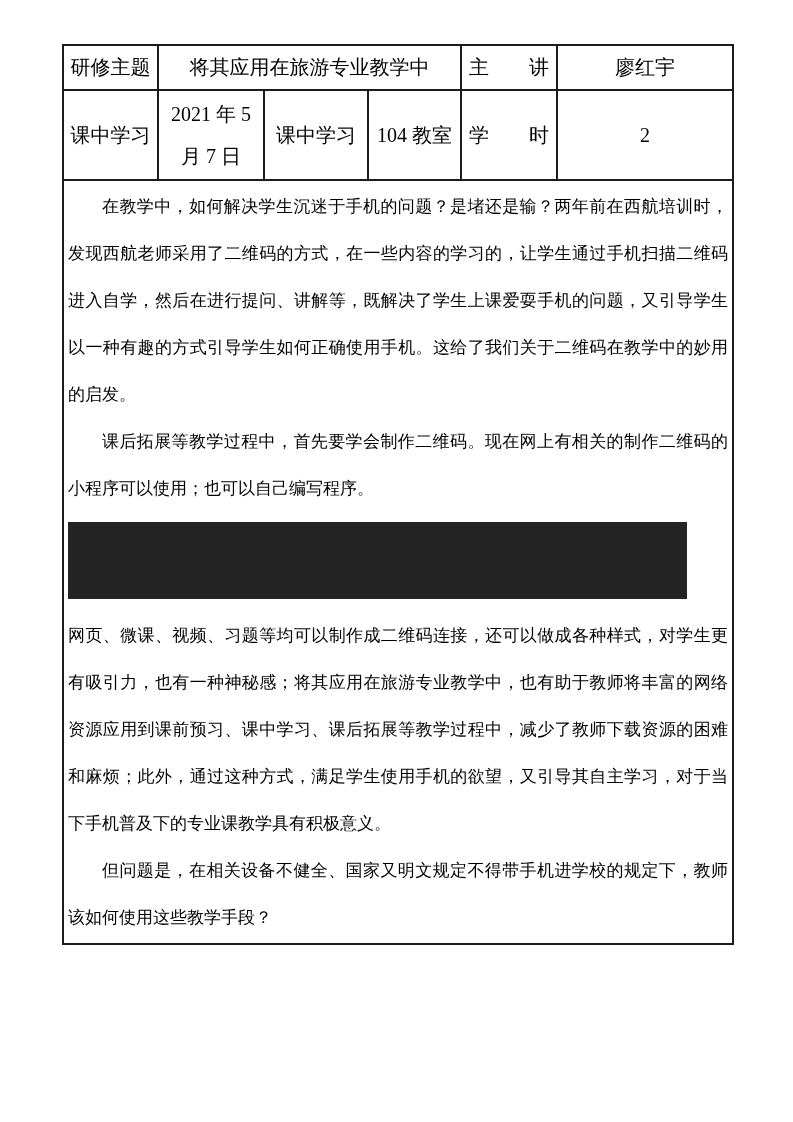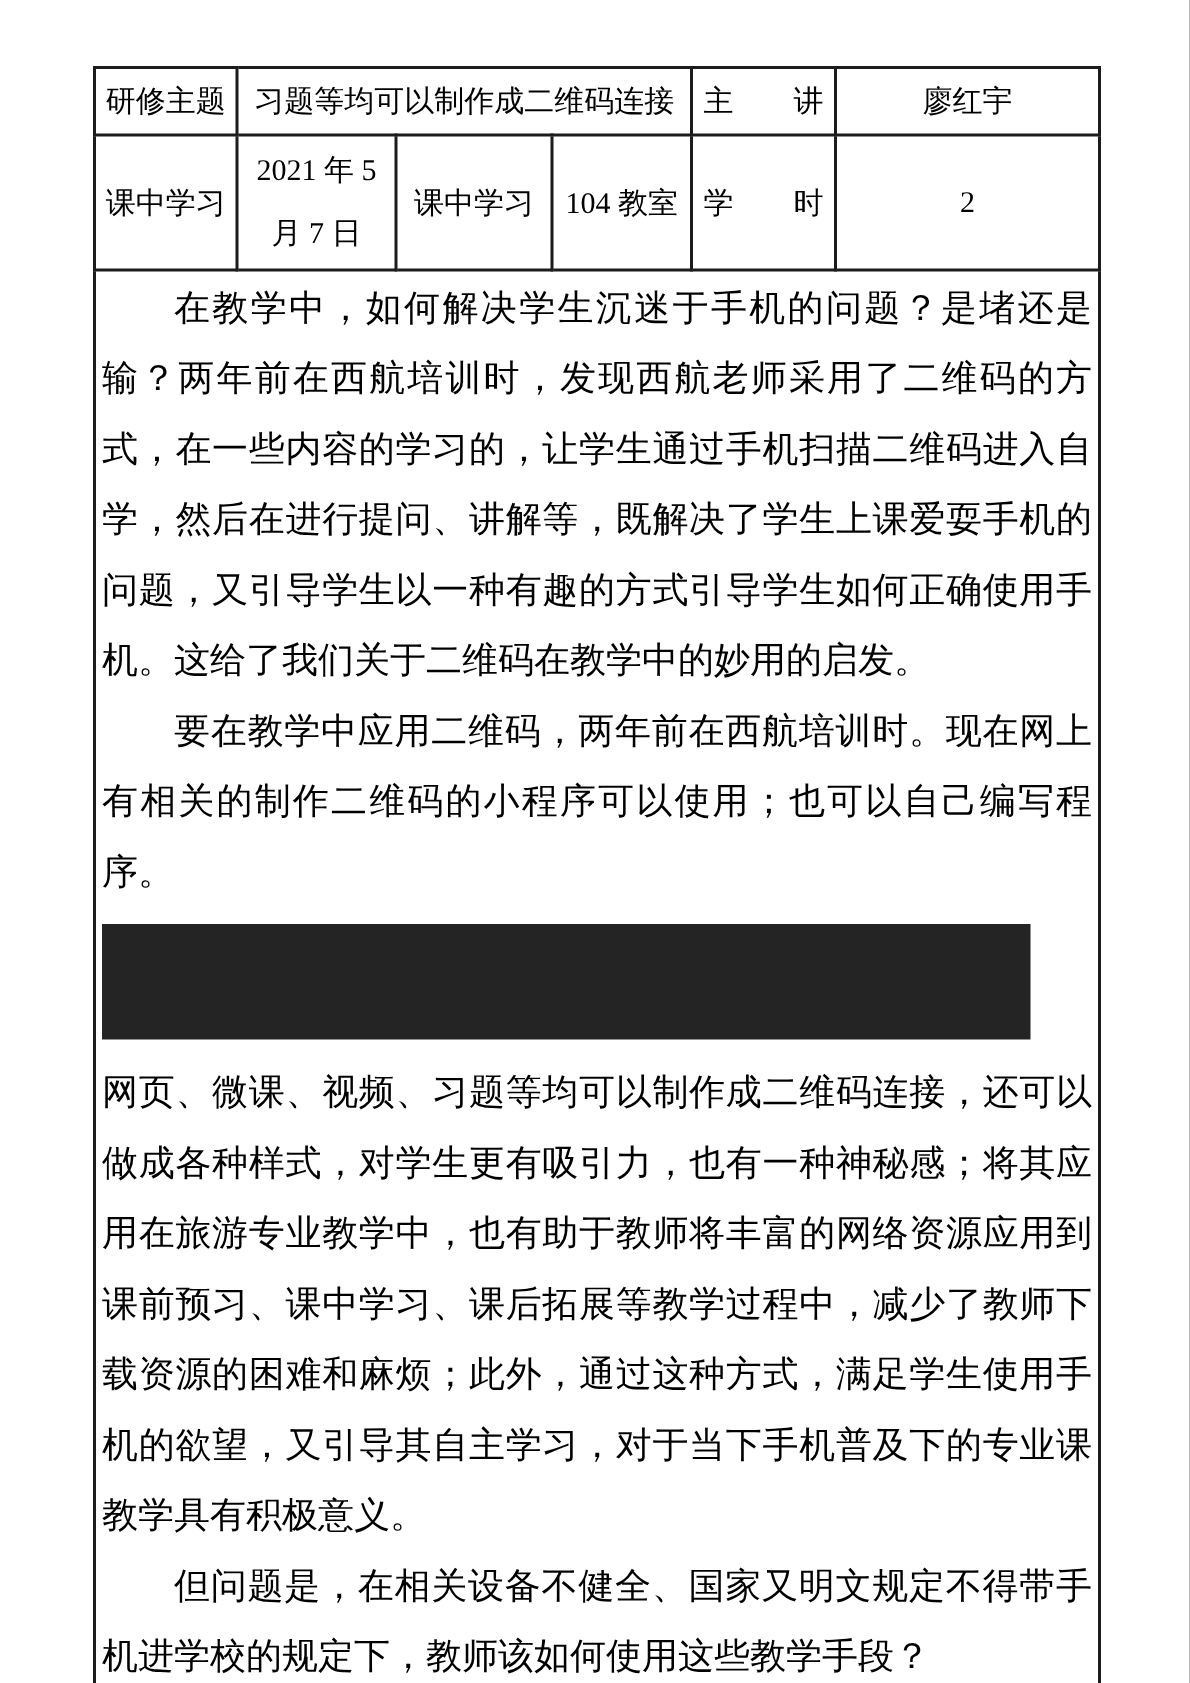--- a/index.html
+++ b/index.html
@@ -39,21 +39,21 @@
   tr.row-1 { height: 45px; }
   tr.row-2 { height: 84px; }
   tr.row-content { height: 667px; }
   td.small-text { font-size: 16px; }
   td.content-cell {
     vertical-align: top;
     text-align: justify;
     padding: 8px 10px 6px 10px;
   }
   .para {
-    font-size: 24px;
+    font-size: 17px;
     line-height: 47px;
     text-align: justify;
   }
   .para.indent { text-indent: 2em; }
   
   .code-block {
     width: 619px;
     margin: 10px 0 13px 0;
     background: #242424;
     padding: 6px 0 8px 0;
@@ -77,37 +77,37 @@
       <col style="width:95px">
         <col style="width:106px">
         <col style="width:104px">
       <col style="width:93px">
         <col style="width:96px">
         <col style="width:176px">
     </colgroup>
     <tbody>
         <tr class="row-1">
       <td>研修主题</td>
-      <td colspan="3">习题等均可以制作成二维码连接</td>
+      <td colspan="3">将其应用在旅游专业教学中</td>
       <td>主　　讲</td>
       <td>廖红宇</td>
     </tr>
     <tr class="row-2">
       <td>课中学习</td>
       <td style="padding:2px 10px; line-height:42px;margin-top:13px;">2021 年 5 月 7 日</td>
       <td>课中学习</td>
       <td class="small-text">104 教室</td>
       <td>学　　时</td>
       <td>2</td>
     </tr>
     <tr class="row-content">
       <td colspan="6" class="content-cell">
 
         <p class="para indent">在教学中，如何解决学生沉迷于手机的问题？是堵还是输？两年前在西航培训时，发现西航老师采用了二维码的方式，在一些内容的学习的，让学生通过手机扫描二维码进入自学，然后在进行提问、讲解等，既解决了学生上课爱耍手机的问题，又引导学生以一种有趣的方式引导学生如何正确使用手机。这给了我们关于二维码在教学中的妙用的启发。</p>
-        <p class="para indent">要在教学中应用二维码，两年前在西航培训时。现在网上有相关的制作二维码的小程序可以使用；也可以自己编写程序。</p>
+        <p class="para indent">课后拓展等教学过程中，首先要学会制作二维码。现在网上有相关的制作二维码的小程序可以使用；也可以自己编写程序。</p>
 
         <div class="code-block">
           <div class="code-line">
             
           </div>
           <div class="code-line">
             
           </div>
           <div class="code-line">
             

